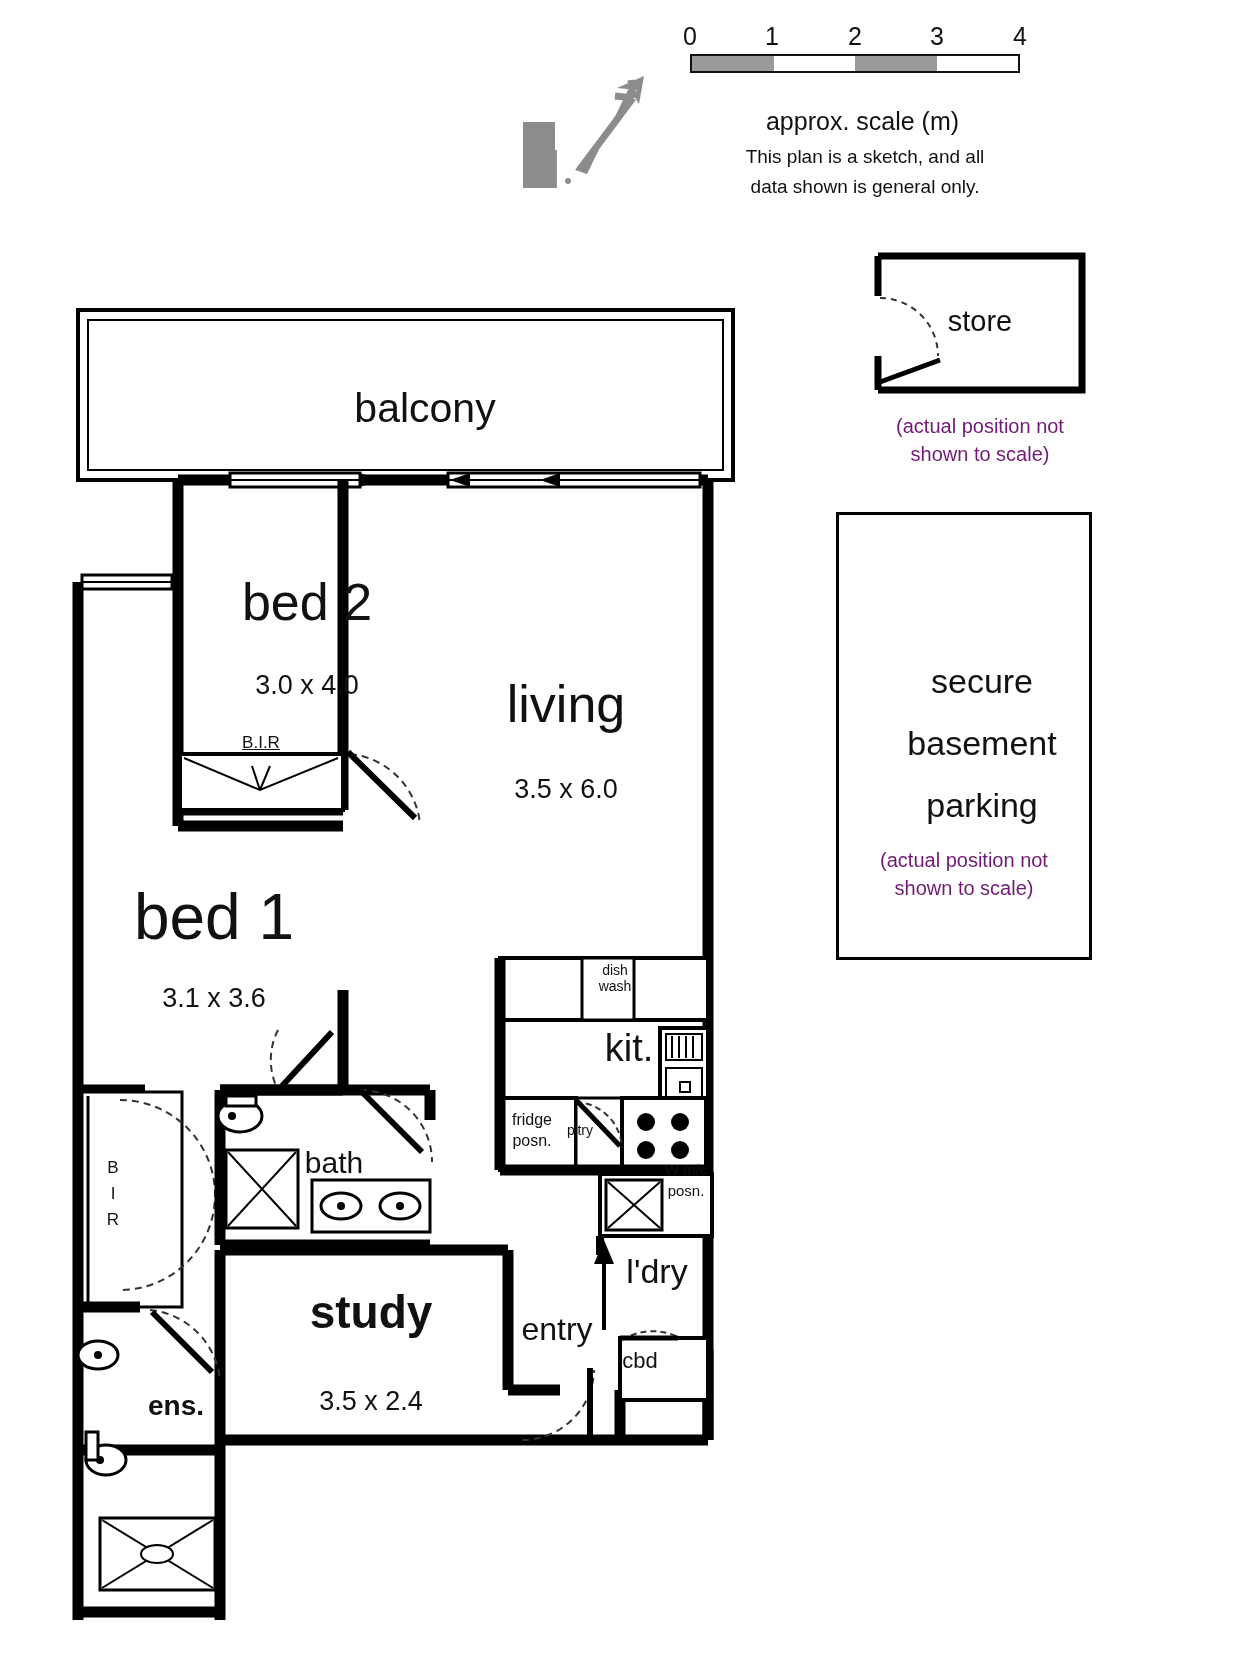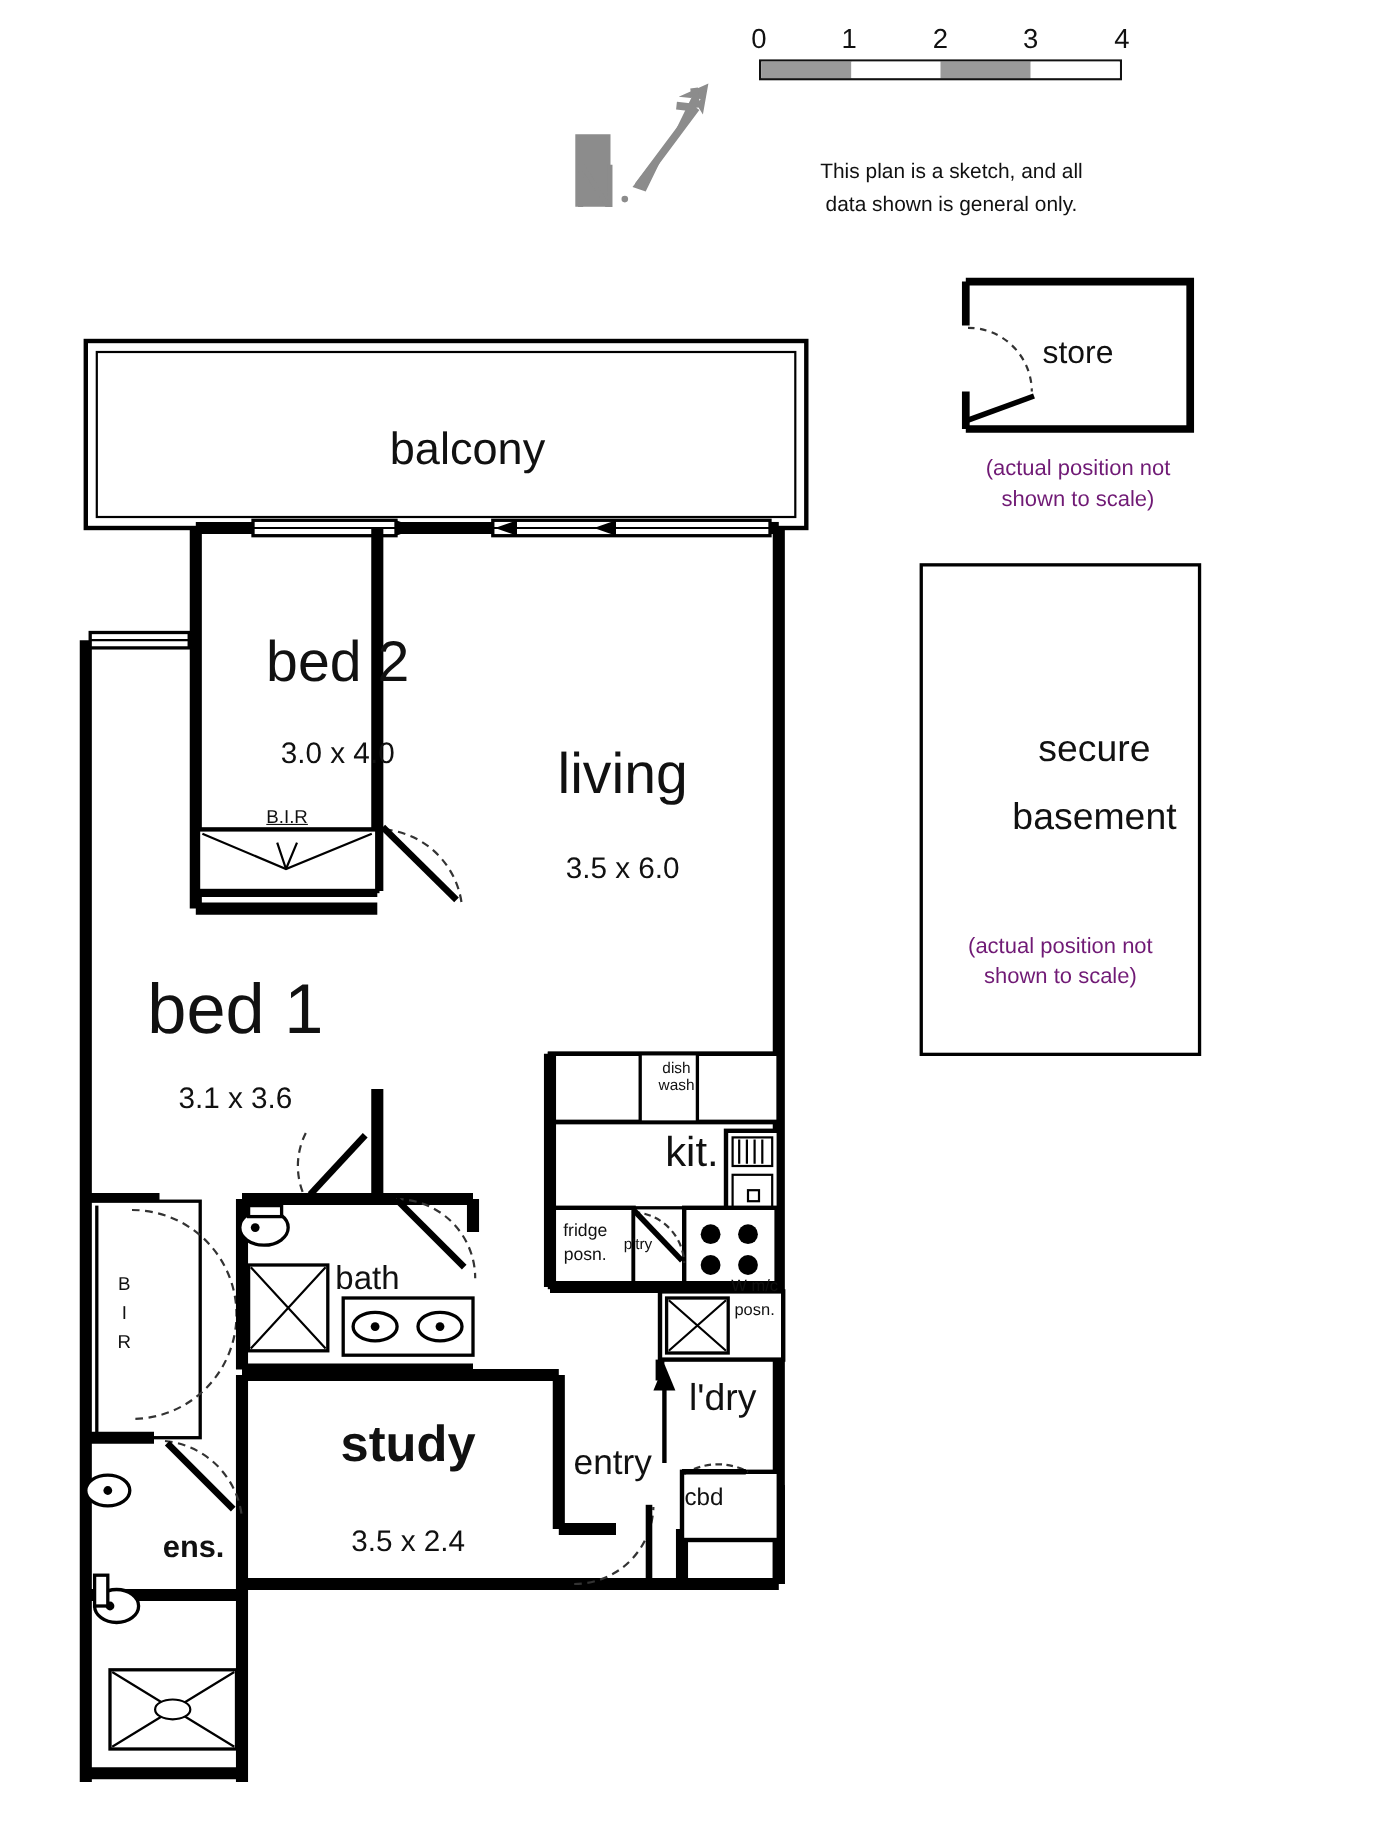--- a/index.html
+++ b/index.html
@@ -138,20 +138,21 @@
       <span style="left:330px;">4</span>
     </div>
     <div class="scale-bar">
       <div class="fill"></div>
       <div class="empty"></div>
       <div class="fill"></div>
       <div class="empty"></div>
     </div>
   </div>
 
+  <div class="abs scale-caption txt">approx. scale (m)</div>
   <div class="abs disclaimer">
     <div>This plan is a sketch, and all</div>
     <div>data shown is general only.</div>
   </div>
 
   <svg class="abs" id="north-arrow" width="160" height="135" viewBox="0 0 160 135">
     <path d="M18 118 L18 52 L34 52 L34 95 L34 52 L50 52 L50 118 Z" fill="#8c8c8c"></path>
     <text x="16" y="118" font-family="Liberation Sans, sans-serif" font-size="56" fill="#8c8c8c">N</text>
     <path d="M70 100 L132 20 L112 18 L139 6 L134 34 L124 18 L82 104 Z" fill="#8c8c8c"></path>
     <path d="M72 102 L130 24 L112 22 L138 9 L133 33 L125 20 L83 105 Z" fill="#ffffff" opacity="0"></path>
@@ -166,23 +167,24 @@
     <path d="M10 50 A 58 58 0 0 1 68 108" fill="none" stroke="#333" stroke-width="2" stroke-dasharray="6 5"></path>
     <path d="M10 134 L70 112" stroke="#000" stroke-width="5"></path>
   </svg>
   <div class="abs box-label txt" style="left:870px; top:305px; width:220px;">store</div>
   <div class="abs note" style="left:860px; top:412px; width:240px;">
     <div>(actual position not</div>
     <div>shown to scale)</div>
   </div>
 
   <div class="abs" style="left:836px; top:512px; width:256px; height:448px; border:3px solid #000; box-sizing:border-box;"></div>
-  <div class="abs box-label" style="left:836px; top:650px; width:292px; line-height:62px;margin-left:13px;">
+  <div class="abs box-label" style="left:836px; top:650px; width:292px; line-height:62px;">
     <div style="font-size:34px;">secure</div>
     <div style="font-size:34px;">basement</div>
+    <div style="font-size:34px;">parking</div>
   </div>
   <div class="abs note" style="left:836px; top:846px; width:256px;">
     <div>(actual position not</div>
     <div>shown to scale)</div>
   </div>
 
   <svg class="abs" style="left:60px; top:290px;" width="700" height="1330" viewBox="0 0 700 1330">
 
     <g>
       <rect x="18" y="20" width="655" height="170" fill="none" stroke="#000" stroke-width="4"></rect>

